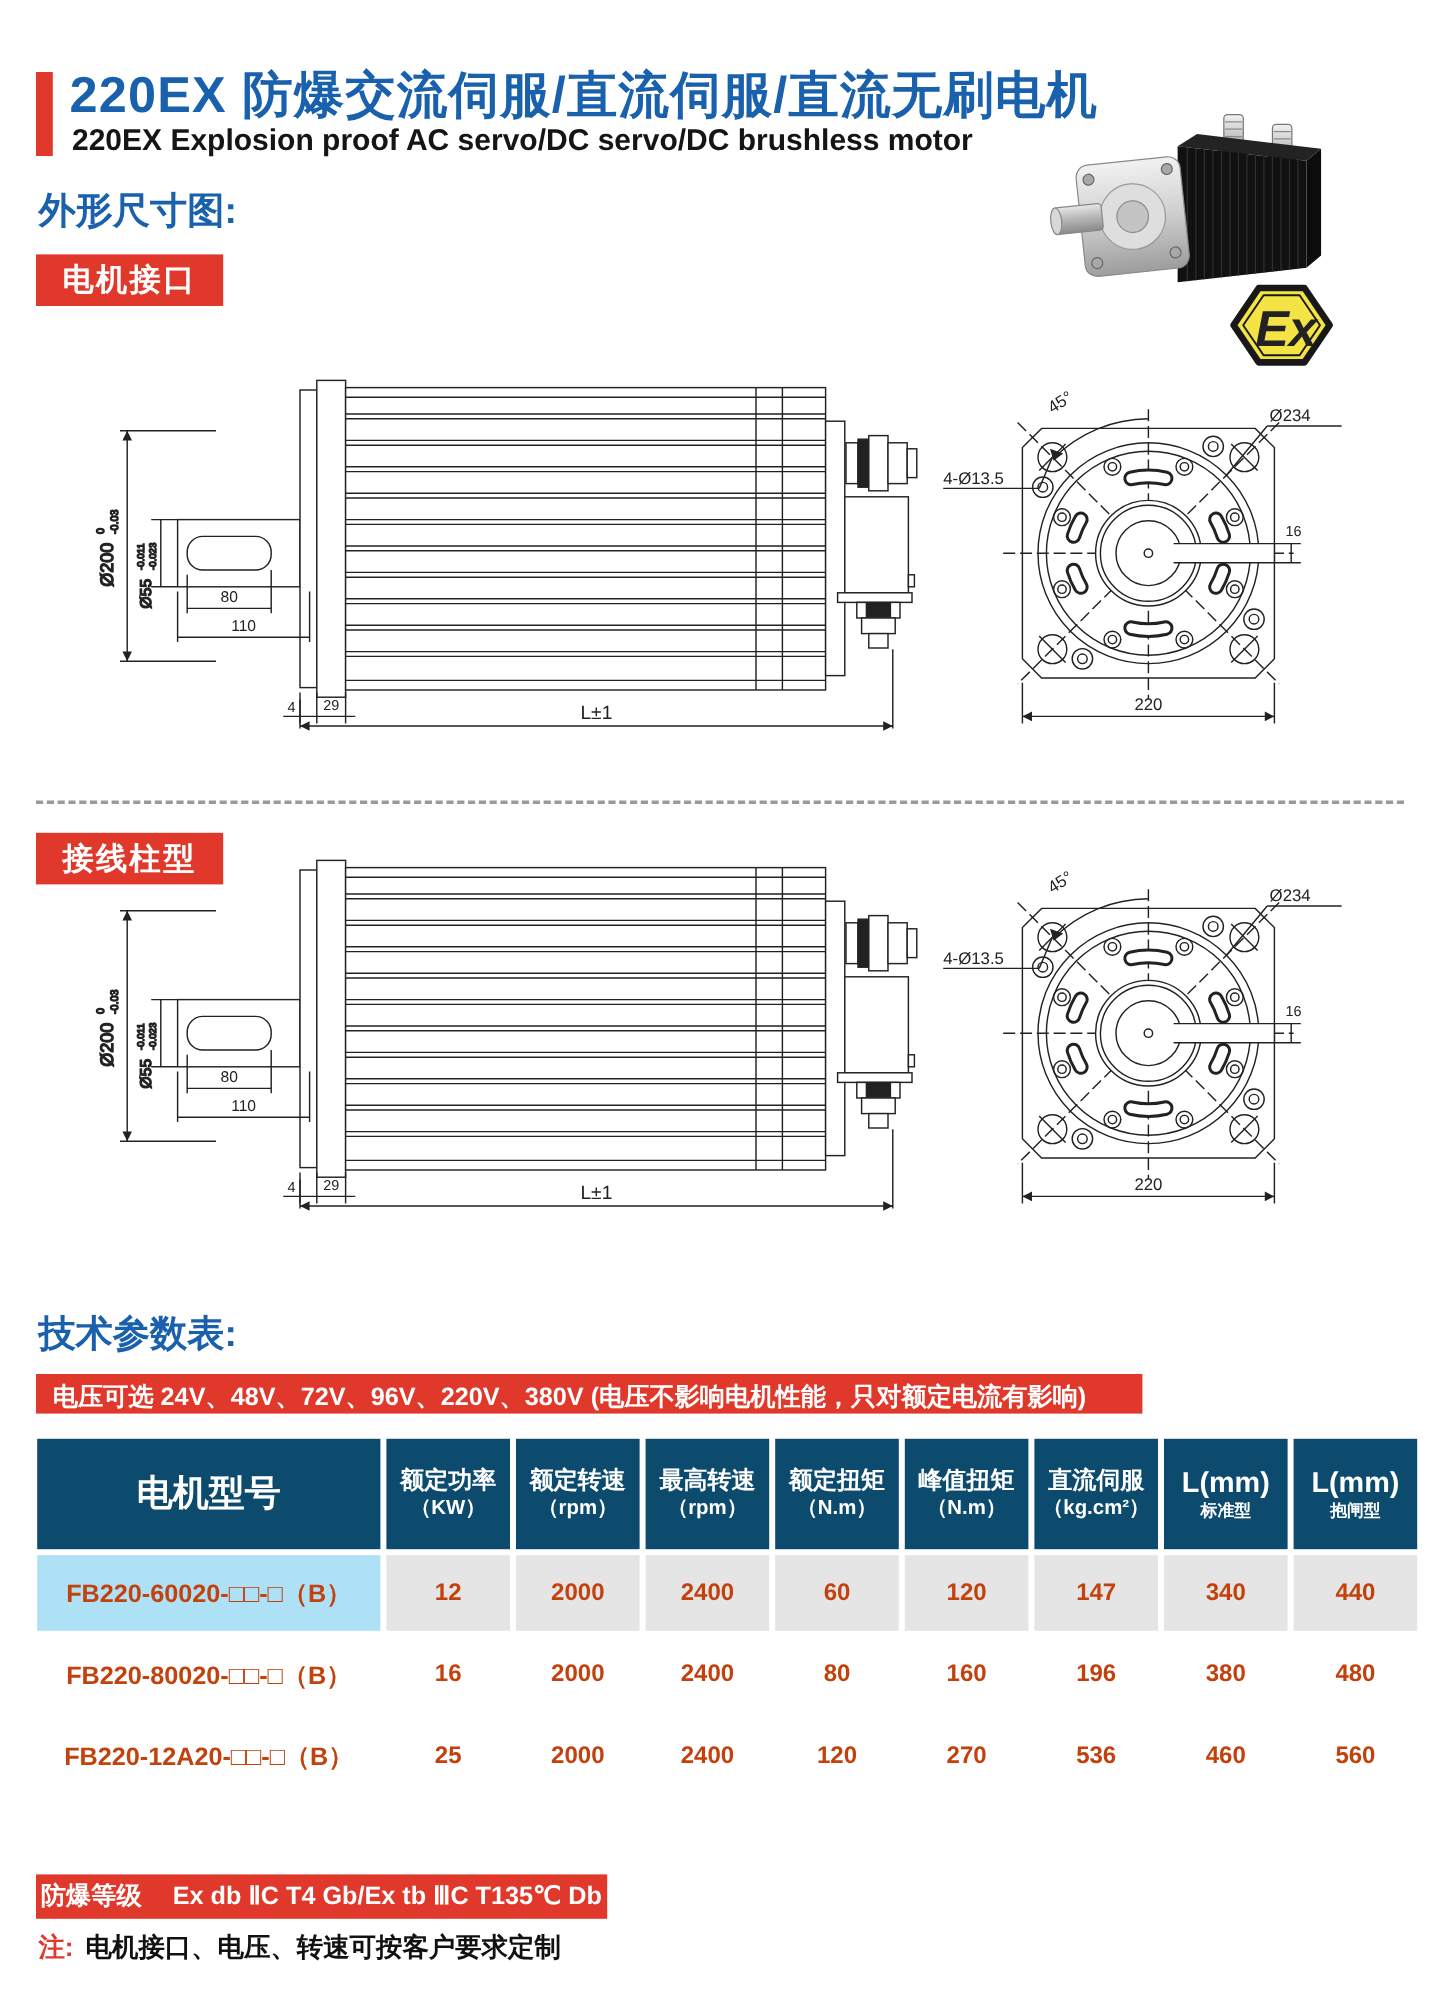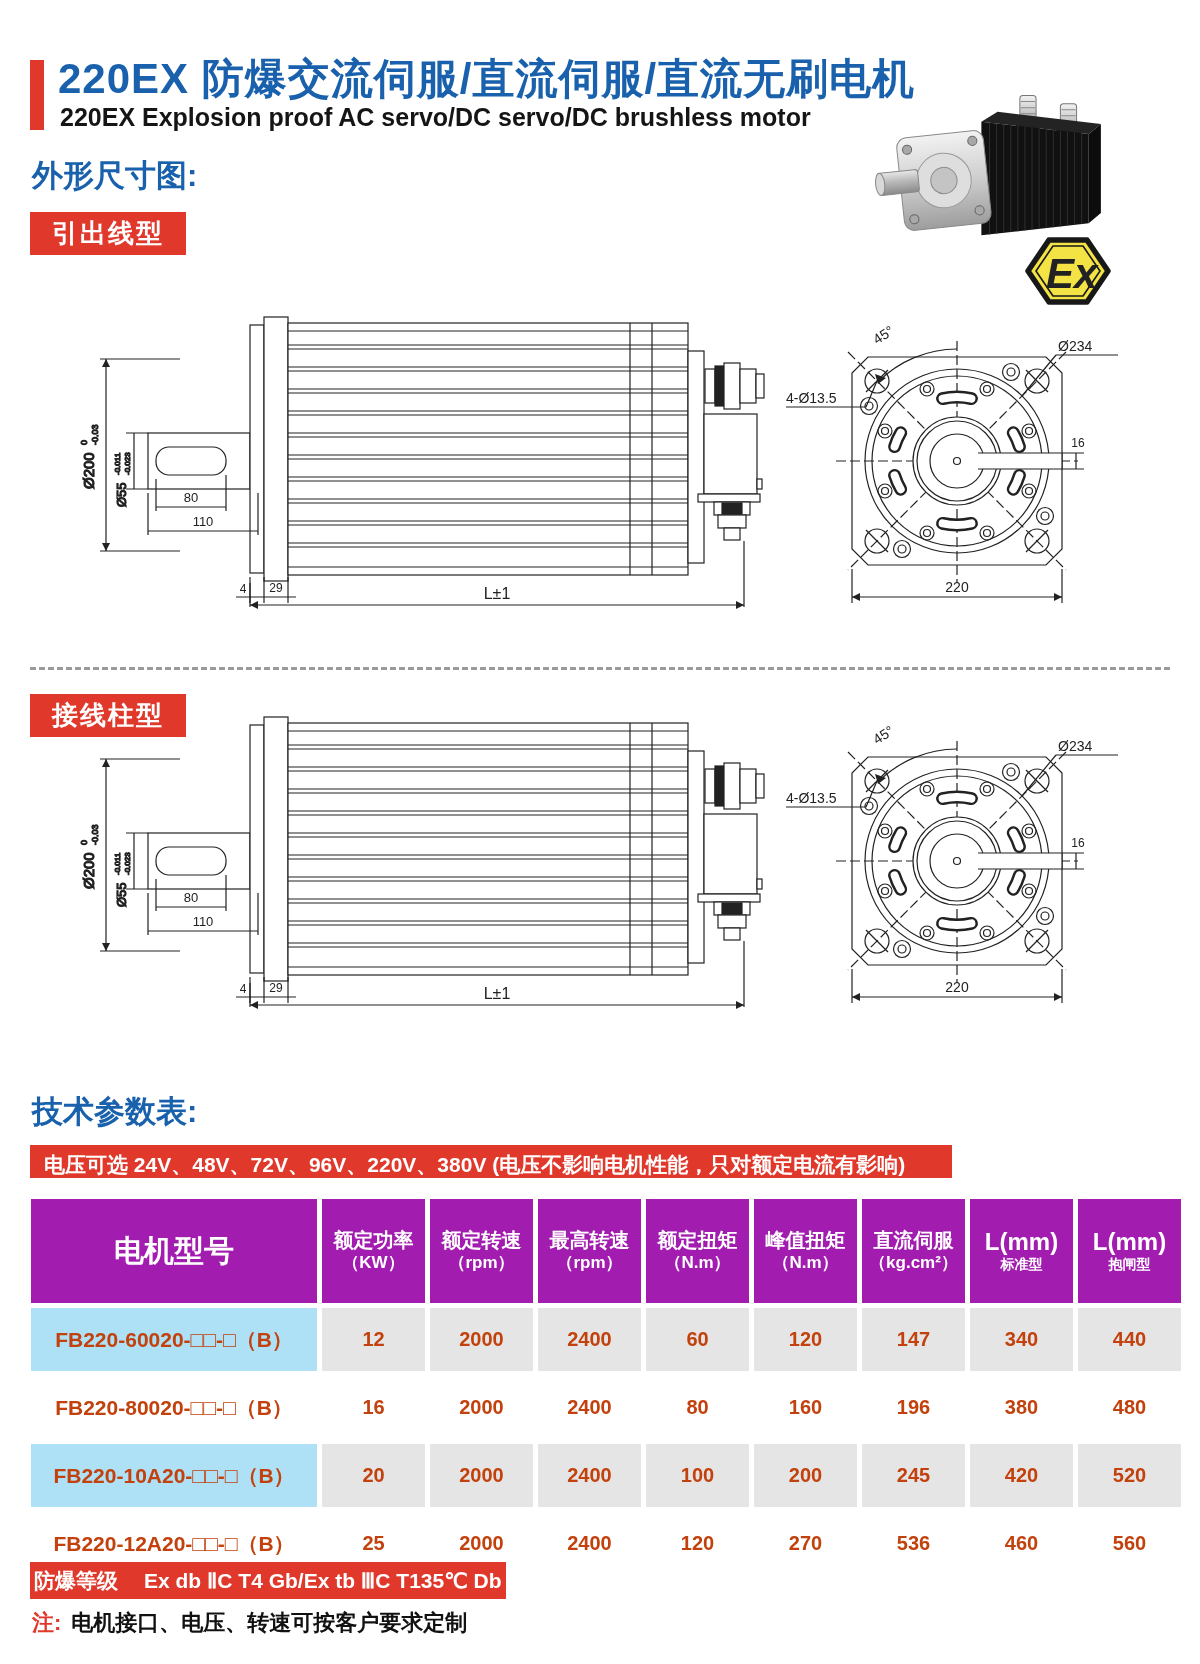--- a/index.html
+++ b/index.html
@@ -19,21 +19,21 @@
   .divider{position:absolute;left:30px;top:654px;width:1140px;border-top:3px dashed #9a9a9a;}
   .drawing{position:absolute;left:30px;width:1140px;height:312px;}
   .drawing1{top:298px;}
   .drawing2{top:698px;}
   .photo{position:absolute;left:872px;top:80px;width:238px;height:158px;}
   .exlogo{position:absolute;left:1022px;top:220px;width:92px;height:76px;}
   .voltage-bar{position:absolute;left:30px;top:1132px;width:922px;height:33px;background:#e0392c;
         color:#fff;font-size:21px;font-weight:bold;line-height:40px;padding-left:14px;box-sizing:border-box;white-space:nowrap;}
   table.spec{position:absolute;left:26px;top:1181px;width:1160px;border-collapse:separate;border-spacing:5px;table-layout:fixed;}
   table.spec th,table.spec td{padding:0;margin:0;text-align:center;vertical-align:middle;font-weight:bold;}
-  table.spec th{background:#a21caf;color:#fff;height:104px;font-weight:bold;}
+  table.spec th{background:#0c4a6e;color:#fff;height:92px;font-weight:bold;}
   table.spec col.c-model{width:286px;}
   table.spec td{height:63px;font-size:20px;color:#c2410c;background:#fff;text-align:center;}
   table.spec .h1{font-size:20px;line-height:24px;}
   table.spec .h2{font-size:17px;font-weight:bold;line-height:22px;}
   table.spec th.lcol .h1{font-size:24px;line-height:26px;}
   table.spec th.lcol .h2{font-size:14px;line-height:18px;}
   table.spec td.model{font-size:21px;font-weight:bold;}
   tr.alt td.model{background:#aee0f6;}
   tr.alt td.val{background:#e5e5e5;}
   .rating-bar{position:absolute;left:30px;top:1549px;height:37px;background:#e0392c;color:#fff;
@@ -99,21 +99,21 @@
     </g>
   </svg>
 
   <svg class="exlogo" viewBox="0 0 92 76">
     <polygon points="6,38 27,7 65,7 86,38 65,69 27,69" fill="#f3e344" stroke="#181818" stroke-width="5.5" stroke-linejoin="round"></polygon>
     <polygon points="14,38 31,13 61,13 78,38 61,63 31,63" fill="none" stroke="#181818" stroke-width="1.6" stroke-linejoin="round"></polygon>
     <text x="24" y="55" font-size="42" font-style="italic" font-weight="bold" font-family="Liberation Serif, serif" fill="#131313">Ex</text>
   </svg>
 
   <div class="section-label outline-label">外形尺寸图:</div>
-  <div class="badge badge1">引出线型</div>
+  <div class="badge badge1">电机接口</div>
 
   <svg class="drawing drawing1" viewBox="0 0 1140 312">
     <defs>
       <g id="tech-drawing" stroke="#222" stroke-width="1.2" fill="none">
 
         <g>
 
           <rect x="118" y="122" width="102" height="56" fill="#fff"></rect>
           <rect x="126" y="136" width="70" height="28" rx="13" fill="#fff"></rect>
 
@@ -345,31 +345,20 @@
         <td class="model">FB220-80020-□□-□（B）</td>
         <td class="val">16</td>
         <td class="val">2000</td>
         <td class="val">2400</td>
         <td class="val">80</td>
         <td class="val">160</td>
         <td class="val">196</td>
         <td class="val">380</td>
         <td class="val">480</td>
       </tr>
-      <tr class="alt">
-        <td class="model">FB220-10A20-□□-□（B）</td>
-        <td class="val">20</td>
-        <td class="val">2000</td>
-        <td class="val">2400</td>
-        <td class="val">100</td>
-        <td class="val">200</td>
-        <td class="val">245</td>
-        <td class="val">420</td>
-        <td class="val">520</td>
-      </tr>
       <tr>
         <td class="model">FB220-12A20-□□-□（B）</td>
         <td class="val">25</td>
         <td class="val">2000</td>
         <td class="val">2400</td>
         <td class="val">120</td>
         <td class="val">270</td>
         <td class="val">536</td>
         <td class="val">460</td>
         <td class="val">560</td>

